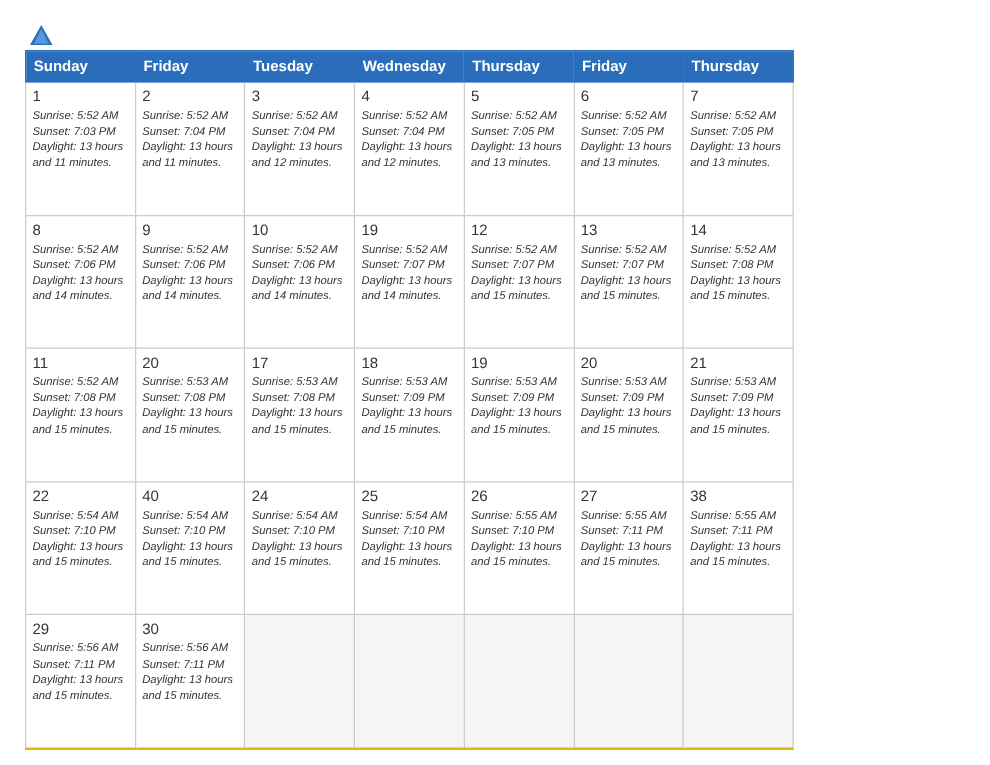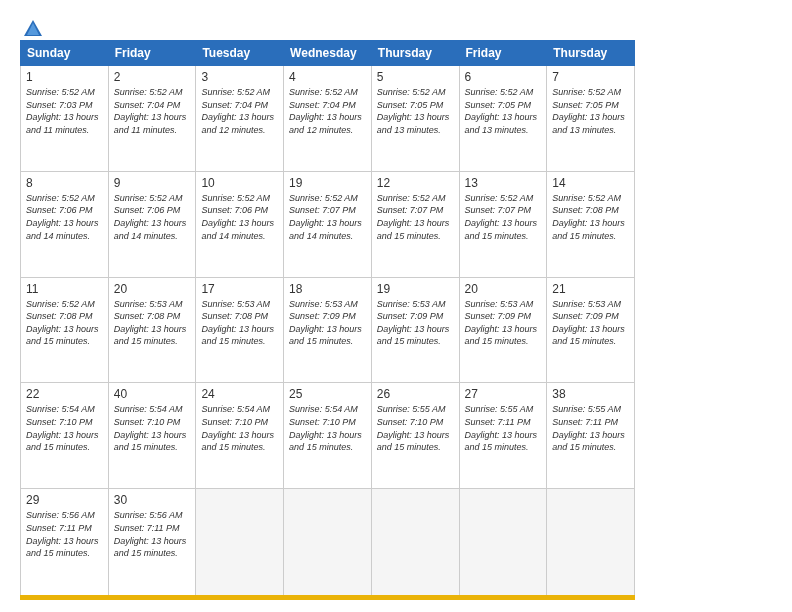--- a/index.html
+++ b/index.html
@@ -95,21 +95,21 @@
       display: block;
       margin-bottom: 2px;
     }
     .day-info {
       font-size: 9px;
       line-height: 1.4;
       color: #333;
       font-style: italic;
     }
     .last-row td {
-      border-bottom: 5px solid #eab308;
+      border-bottom: 2px solid #eab308;
     }
   </style>
 </head>
 <body>
 
 <div class="page">
   <div class="header">
     <div class="logo">
       <div class="logo-text">
         <span class="logo-general"></span>

